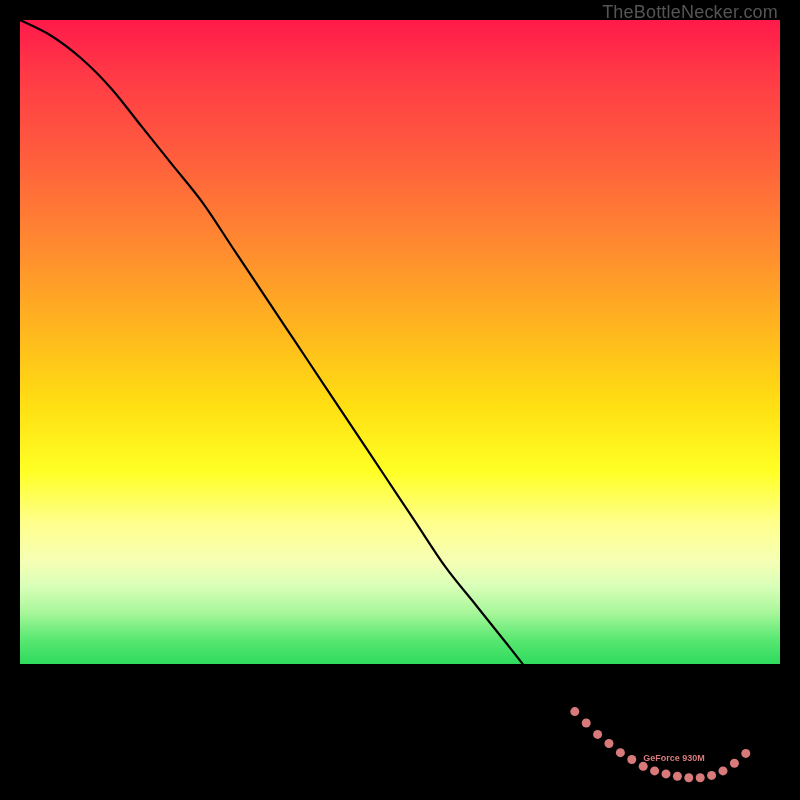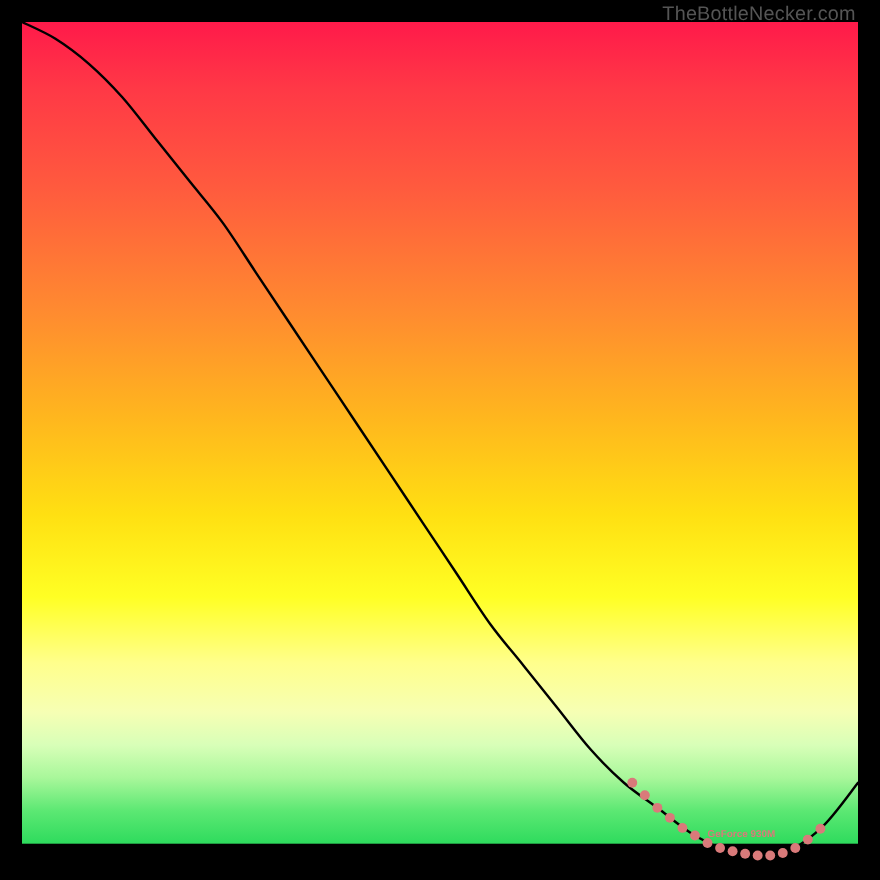--- a/index.html
+++ b/index.html
@@ -15,21 +15,21 @@
     position: relative;
     width: 800px;
     height: 800px;
     background: #000;
   }
   .plot-area {
     position: absolute;
     left: 20px;
     top: 20px;
     width: 760px;
-    height: 747px;
+    height: 644px;
     
     background: linear-gradient(
       to bottom,
       #ff1a4a 0%,
       #ff3846 8%,
       #ff5a3e 20%,
       #ff8a30 35%,
       #ffb61e 48%,
       #ffe012 60%,
       #ffff24 70%,

